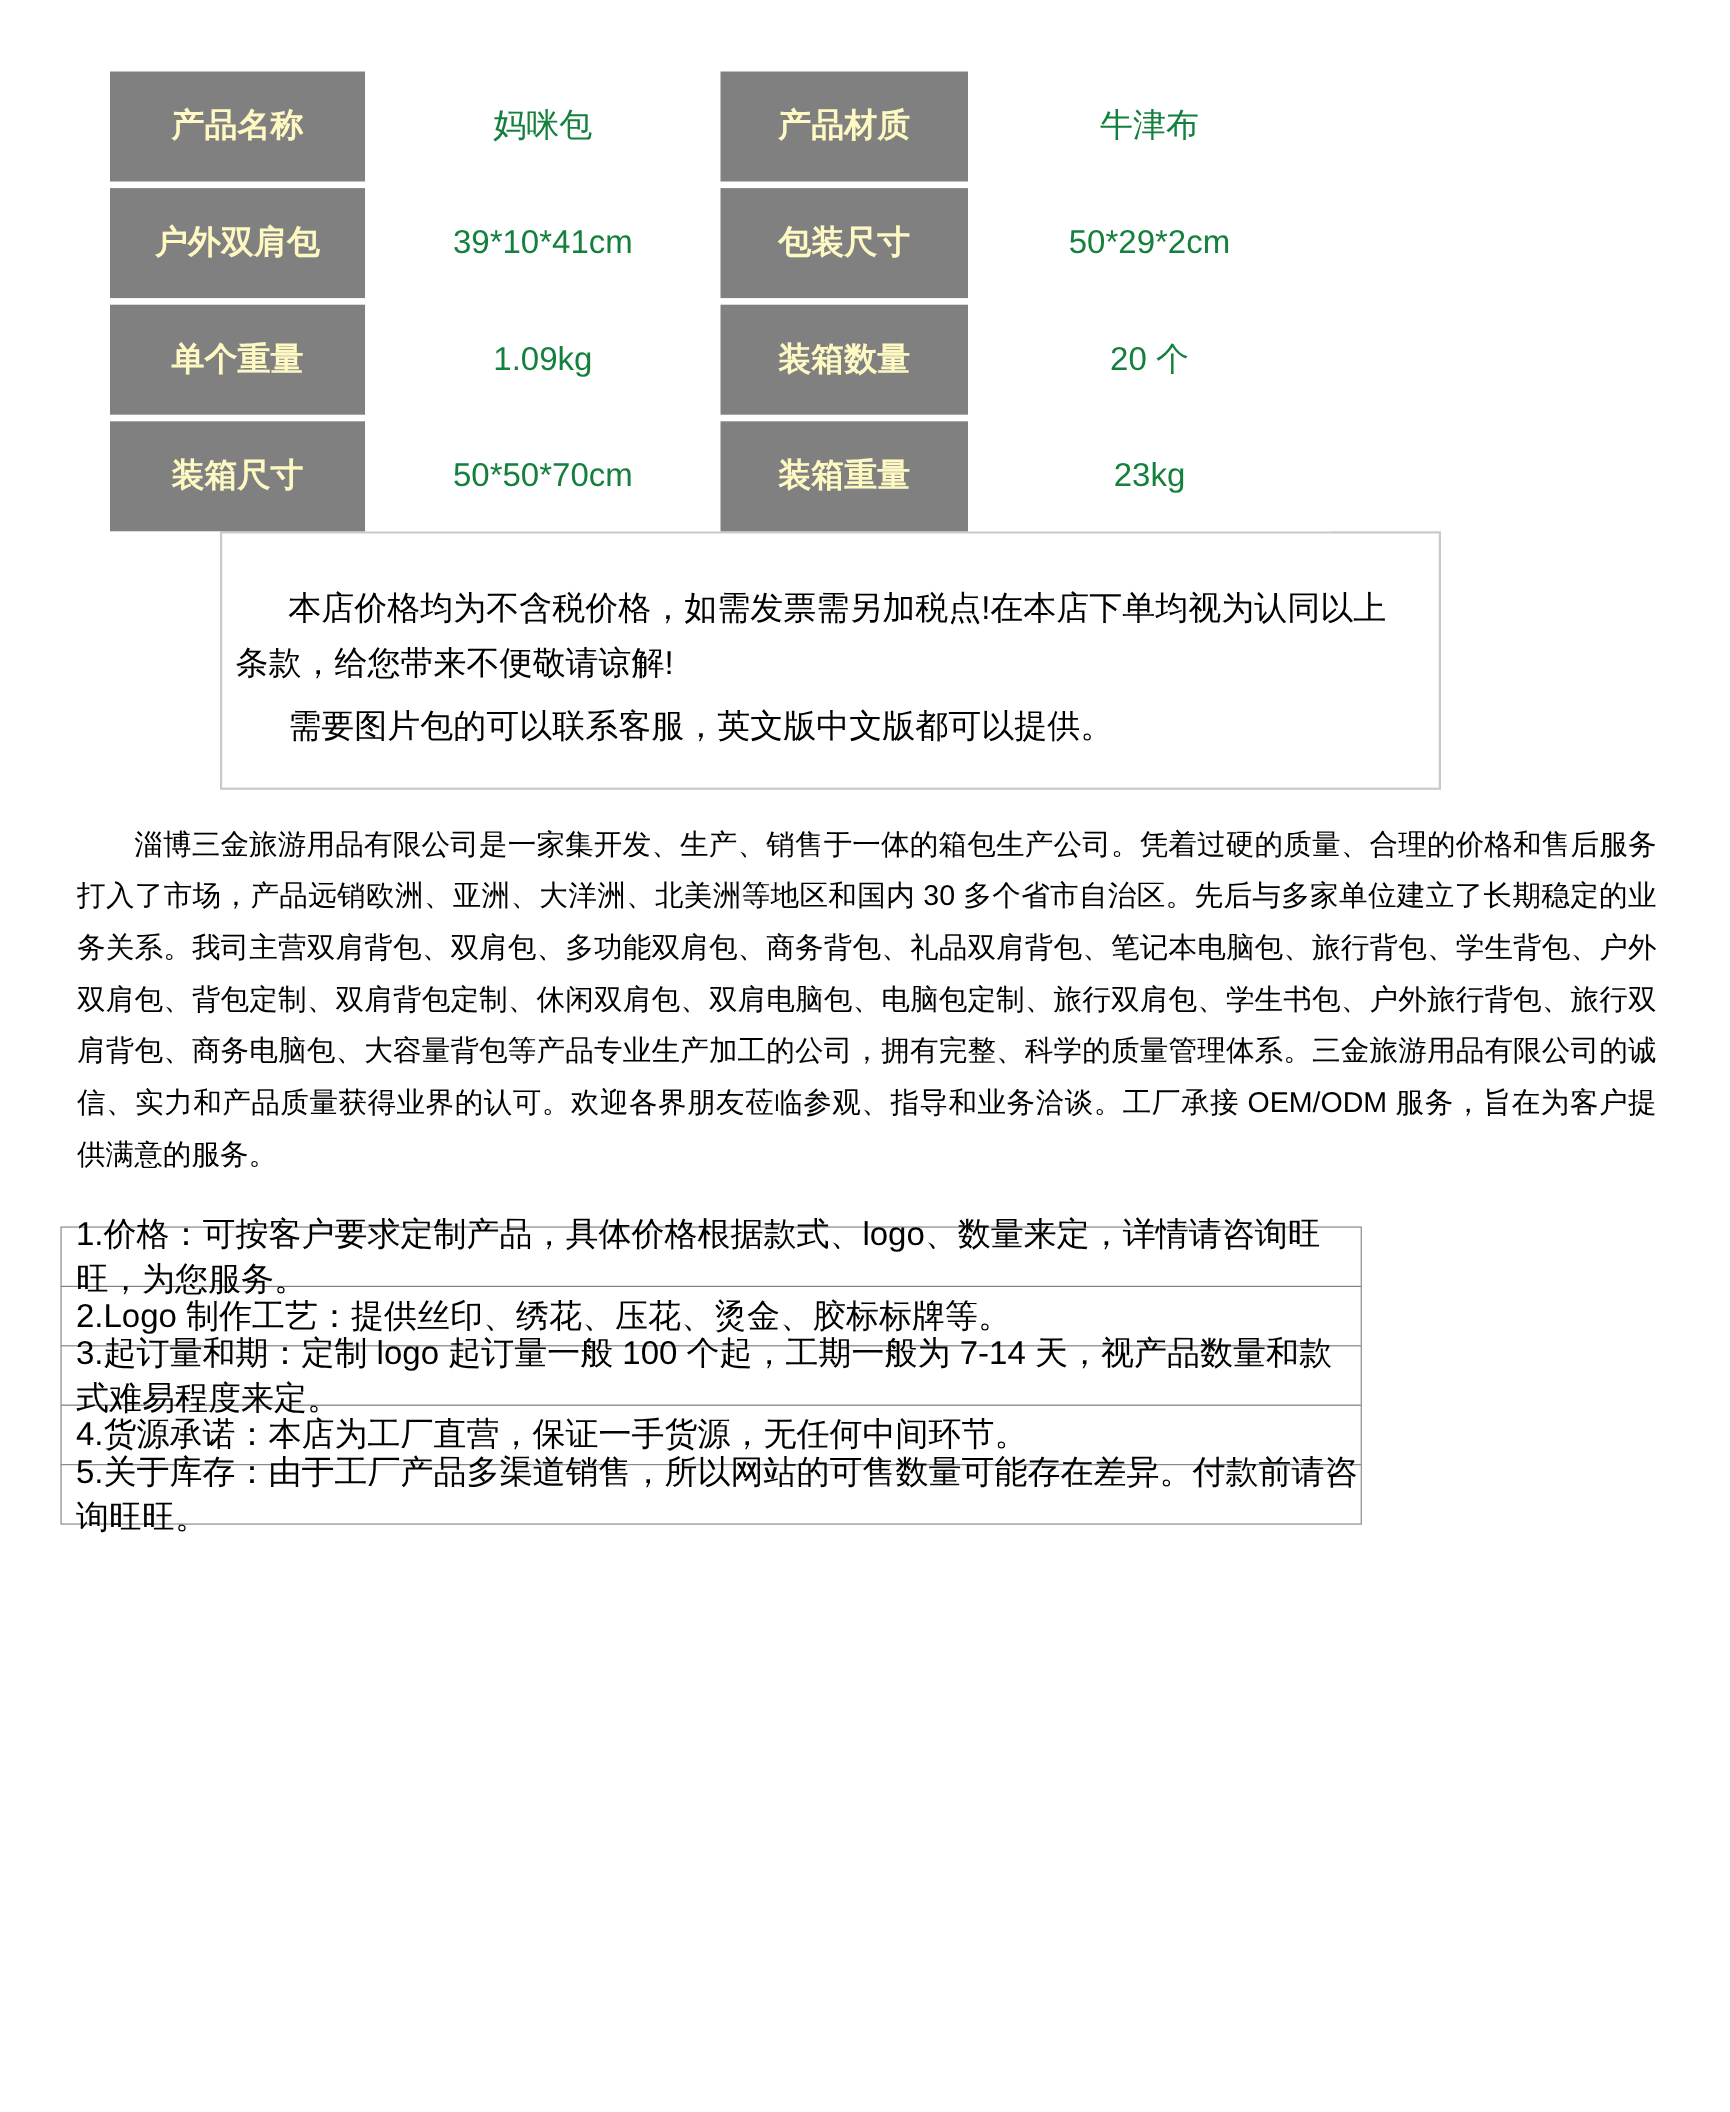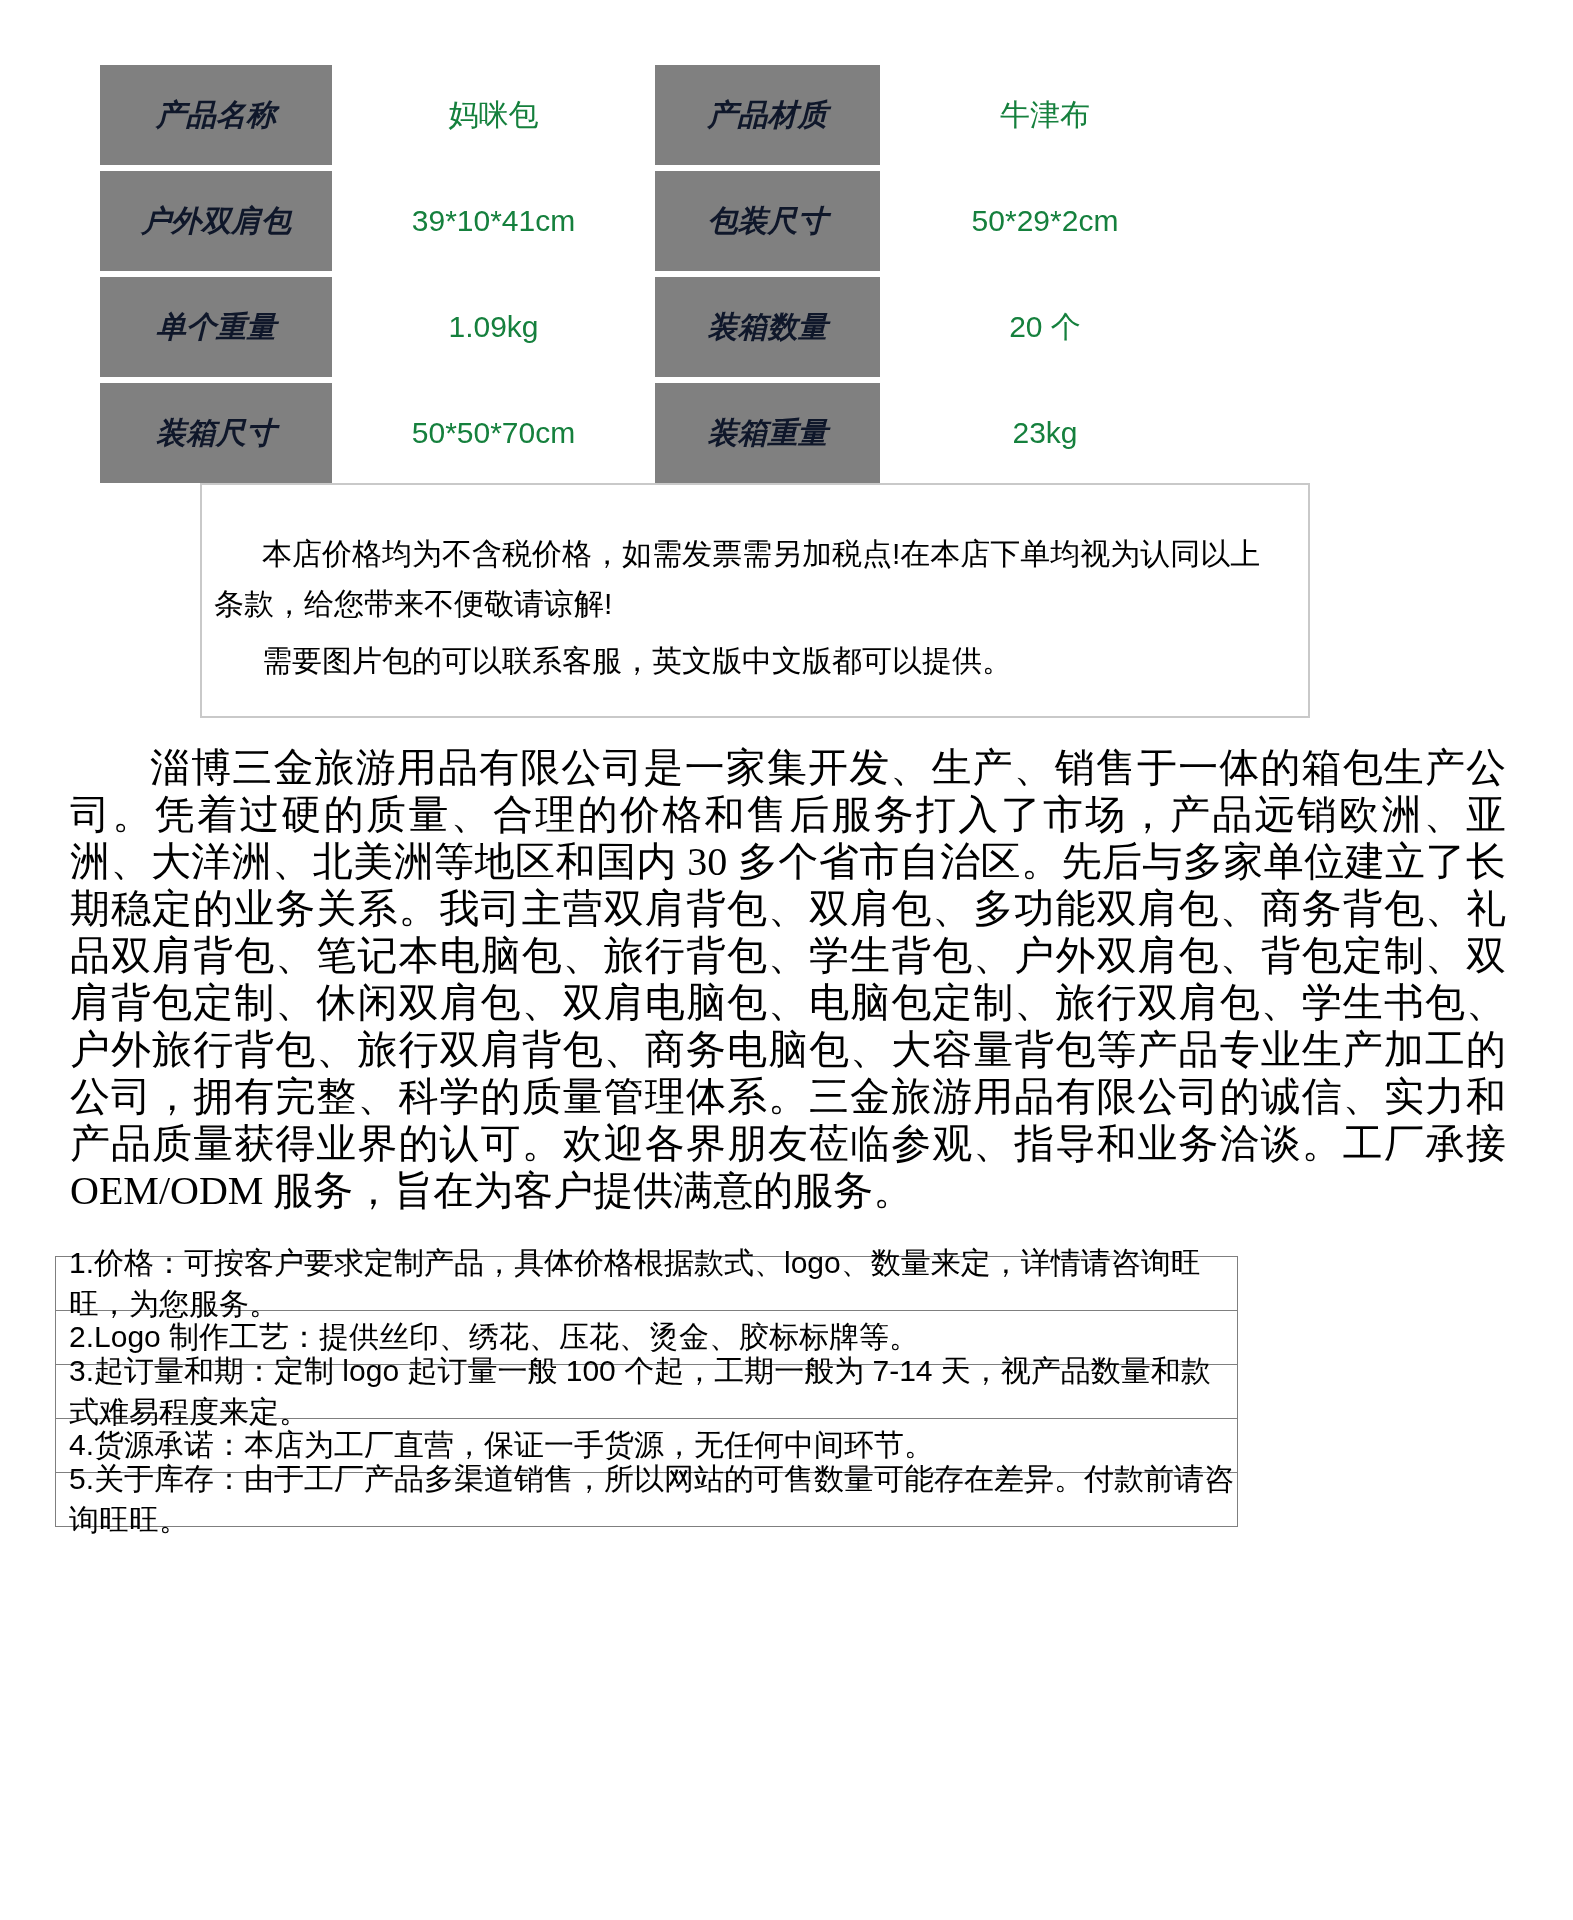--- a/index.html
+++ b/index.html
@@ -26,23 +26,22 @@
   }
   .cell {
     display: flex;
     align-items: center;
     justify-content: center;
     font-size: 30px;
     line-height: 1;
   }
   .cell.label {
     background: #808080;
-    color: #0f172a;
+    color: #fef9c3;
     font-weight: bold;
-    font-style: italic;
   }
   .cell.value {
     background: #ffffff;
     color: #15803d;
   }
 
   
   .notice-box {
     width: 1110px;
     margin-left: 100px;
@@ -54,25 +53,24 @@
   .notice-box p {
     text-indent: 48px;
     margin-bottom: 7px;
   }
   .notice-box p:last-child { margin-bottom: 0; }
 
   
   .company-intro {
     width: 1436px;
     margin: 26px 0 0 70px;
-    font-size: 40px;
+    font-size: 26px;
     line-height: 47px;
     text-indent: 2em;
     text-align: justify;
-    font-family: Liberation Serif, serif;
   }
 
   
   .terms {
     width: 1183px;
     margin: 42px 0 0 55px;
   }
   .terms-row {
     height: 55px;
     border: 1px solid #7f7f7f;

